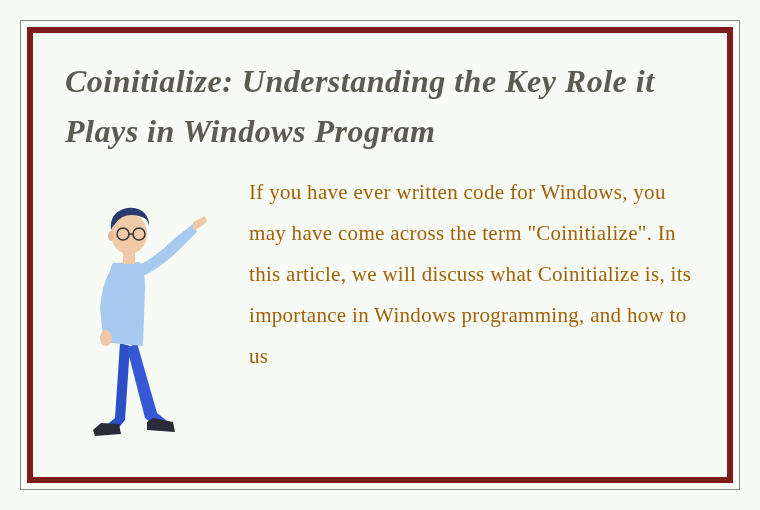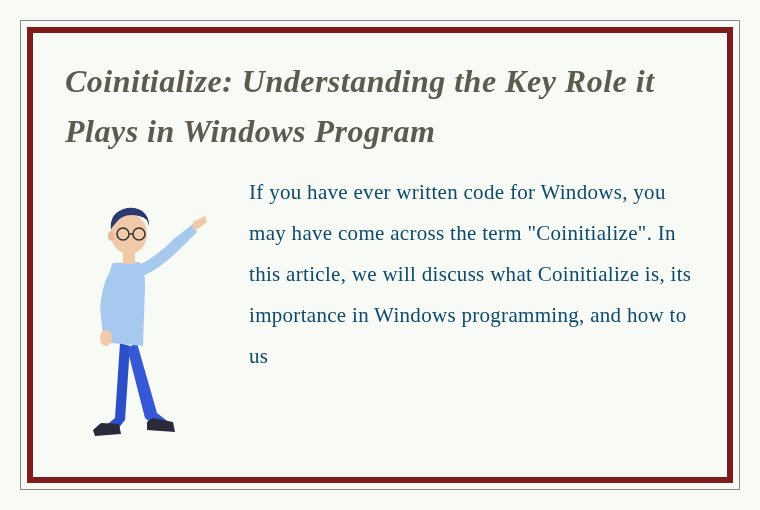--- a/index.html
+++ b/index.html
@@ -42,21 +42,21 @@
       align-items: flex-start;
     }
     .illustration {
       flex-shrink: 0;
       width: 160px;
       height: 280px;
     }
     .body-text {
       font-family: 'Comic Sans MS', 'Segoe Script', cursive;
       font-size: 21px;
-      color: #0c4a6e;
+      color: #a16207;
       line-height: 1.95;
       letter-spacing: 0.3px;
       padding-top: 4px;
     }
   </style>
 </head>
 <body>
 
 <div class="outer-frame">
   <div class="inner-frame">

